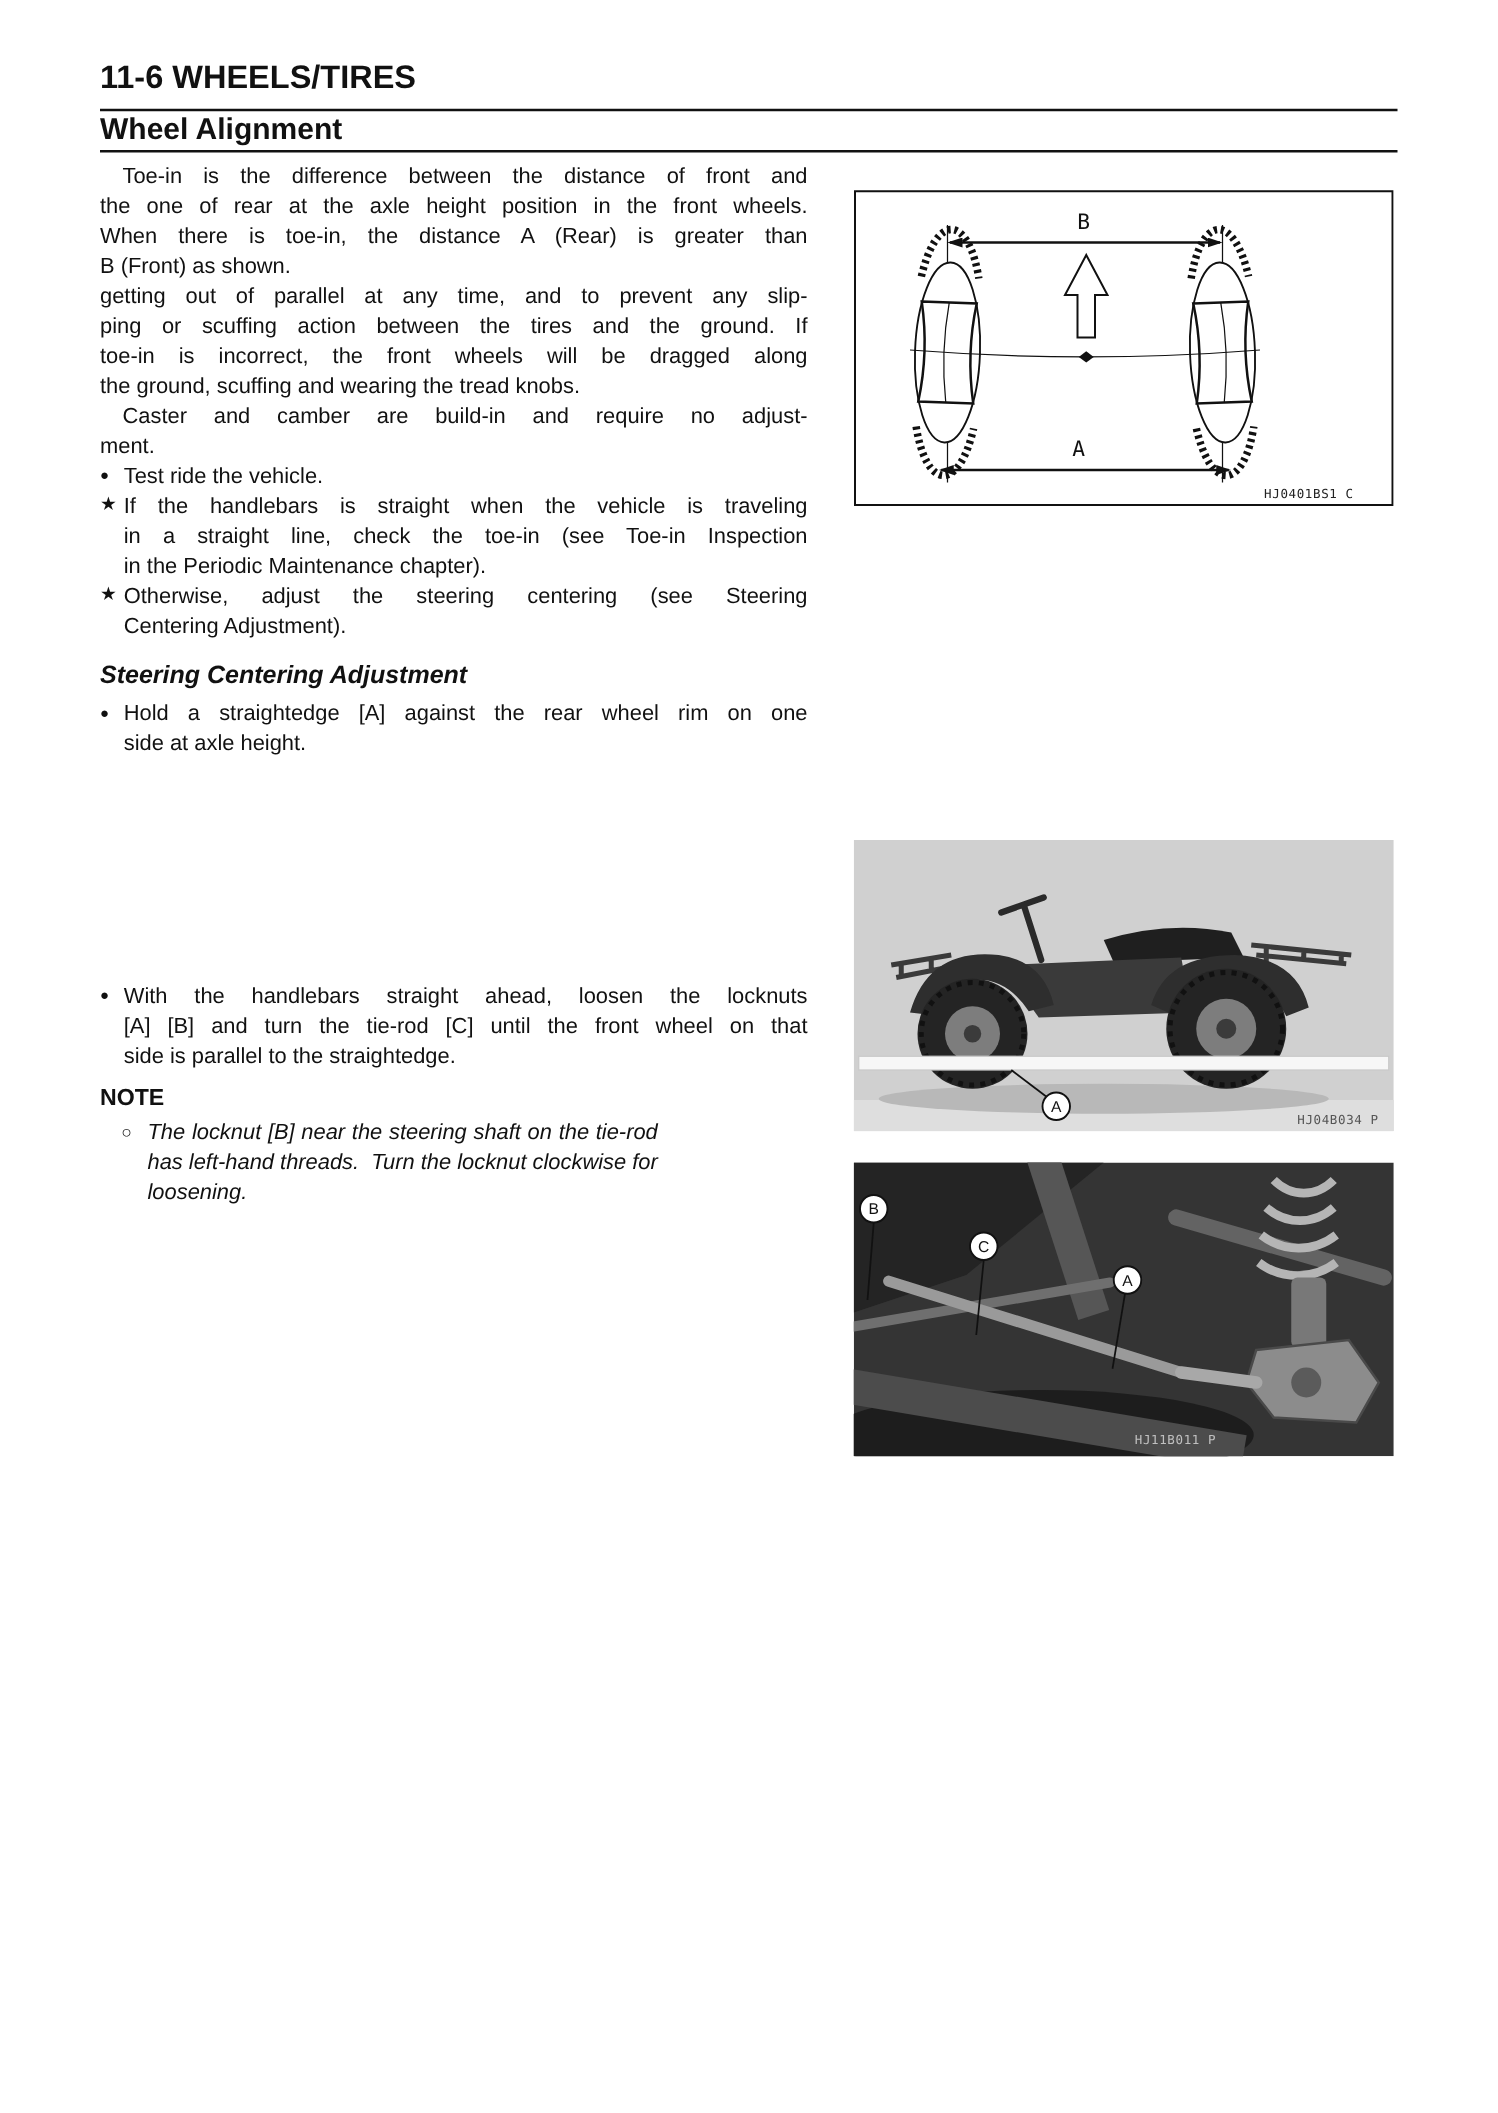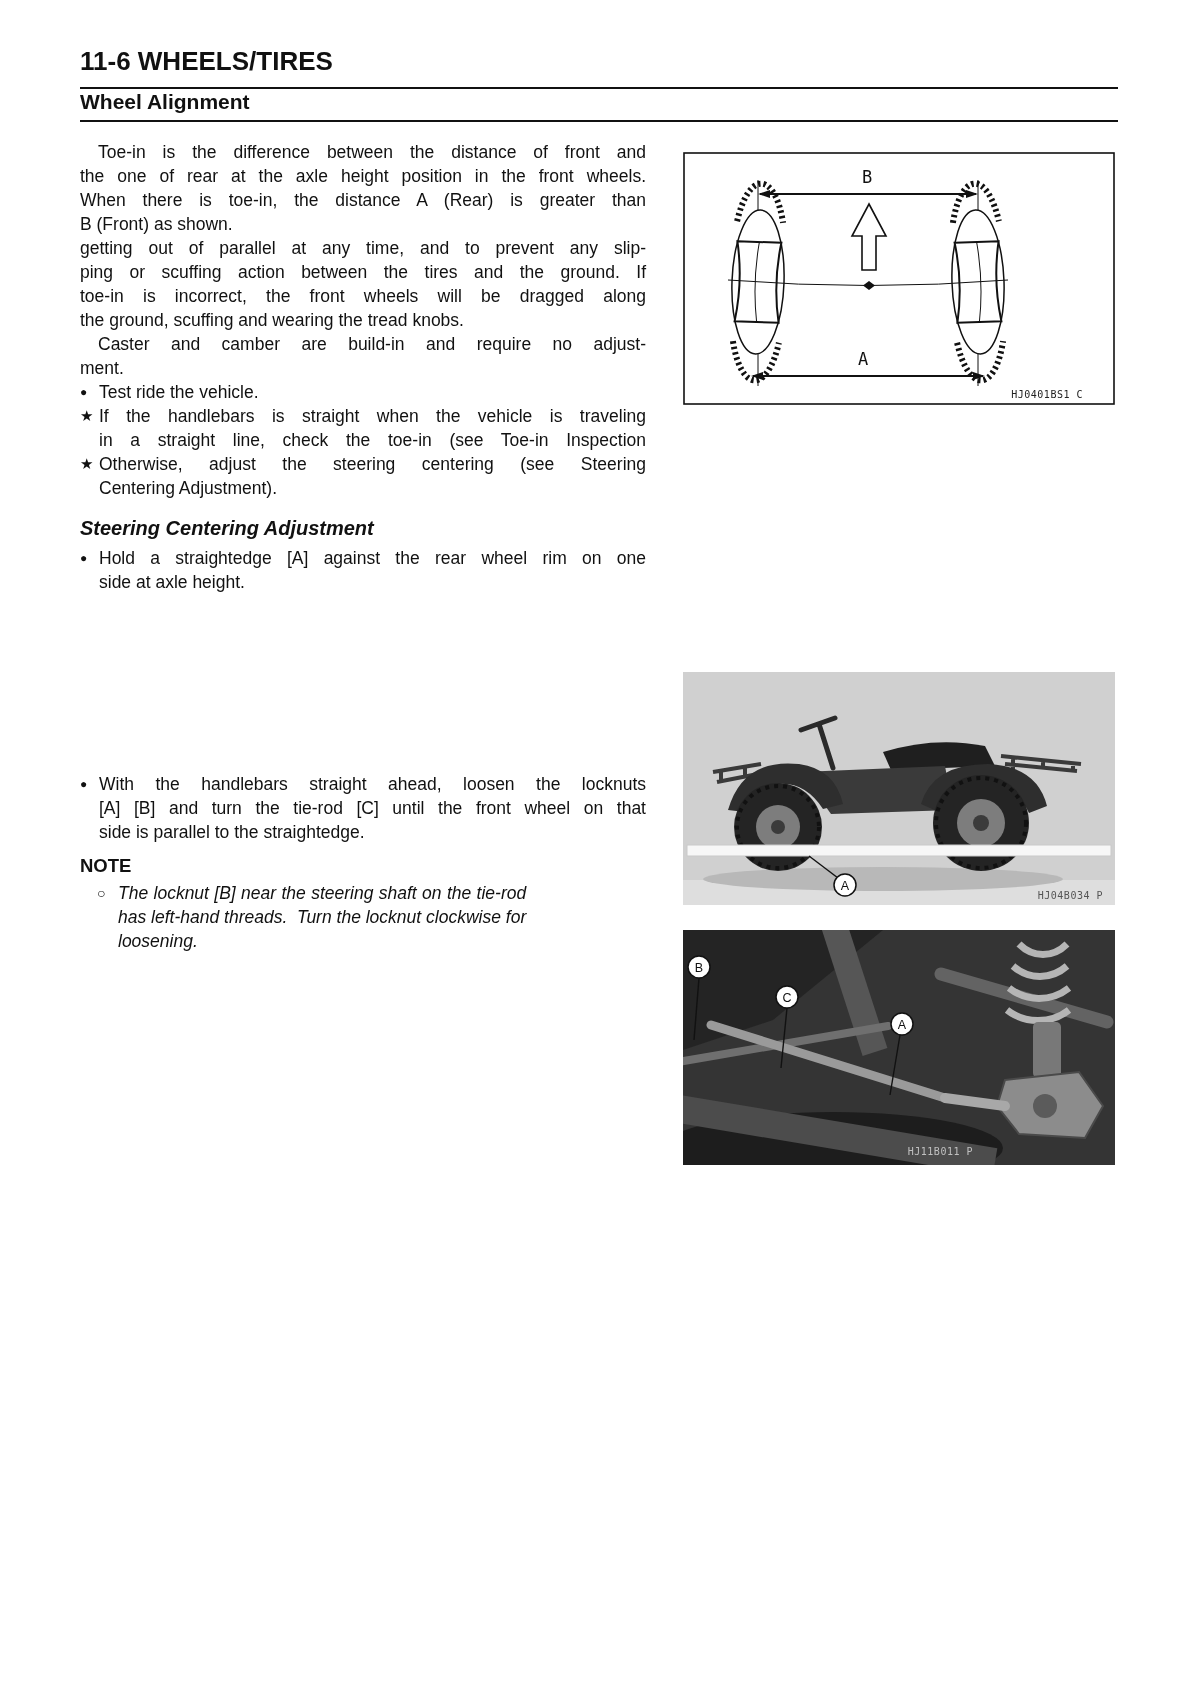--- a/index.html
+++ b/index.html
@@ -7,24 +7,24 @@
     width:1198px;height:1690px;position:relative;background:#ffffff;
     font-family:"Liberation Sans","DejaVu Sans",sans-serif;color:#111;
     overflow:hidden;
   }
   .page{position:absolute;inset:0;}
 
   .chapter-title{position:absolute;left:80px;top:46px;font-size:26px;font-weight:bold;}
   .rule{position:absolute;left:80px;width:1038px;height:2px;background:#111;}
   .rule-1{top:87px;}
   .rule-2{top:120px;}
-  .section-title{position:absolute;left:80px;top:90px;font-size:21px;font-weight:bold;}
+  .section-title{position:absolute;left:80px;top:90px;font-size:24px;font-weight:bold;}
 
   .text-col{
-    position:absolute;left:80px;top:140px;width:566px;
+    position:absolute;left:80px;top:128px;width:566px;
     font-size:17.5px;line-height:24px;
   }
   .line-block div{white-space:pre-wrap;}
   .jline{text-align:justify;text-align-last:justify;}
   .first-indent{text-indent:18px;}
   .formula{padding-left:25px;}
   .formula div:nth-child(3){padding-left:14px;}
 
   .subheading{font-size:20px;font-weight:bold;font-style:italic;margin:15px 0 5px 0;line-height:26px;}
 
@@ -84,20 +84,21 @@
       <span class="marker marker-bullet">●</span>
       <div class="content line-block">
           <div>Test ride the vehicle.</div>
         </div>
     </div>
     <div class="li">
       <span class="marker marker-star">★</span>
       <div class="content line-block">
           <div class="jline">If the handlebars is straight when the vehicle is traveling</div>
           <div class="jline">in a straight line, check the toe-in (see Toe-in Inspection</div>
+          <div>in the Periodic Maintenance chapter).</div>
         </div>
     </div>
     <div class="li">
       <span class="marker marker-star">★</span>
       <div class="content line-block">
           <div class="jline">Otherwise, adjust the steering centering (see Steering</div>
           <div>Centering Adjustment).</div>
         </div>
     </div>
 

